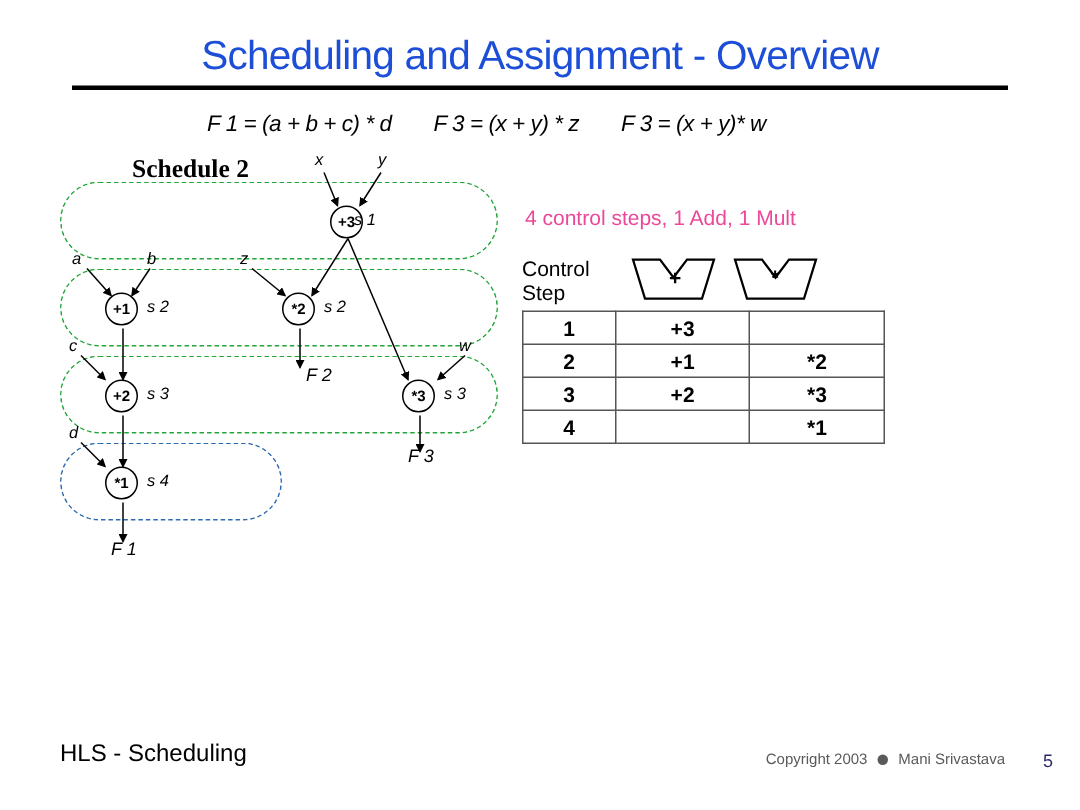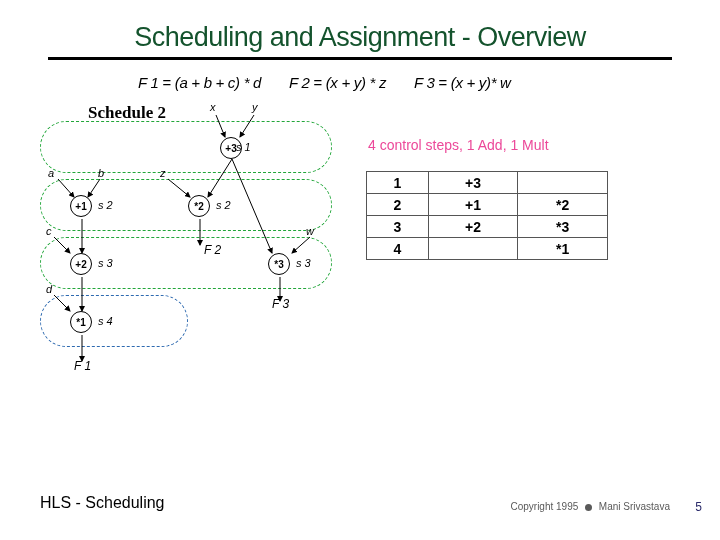--- a/index.html
+++ b/index.html
@@ -1,22 +1,22 @@
 <!DOCTYPE html>
 <html><head>
 <meta charset="utf-8">
 <style>
   * { box-sizing: border-box; margin: 0; padding: 0; }
   body { font-family: Arial, sans-serif; width: 720px; height: 540px; background: #fff; position: relative; }
   .slide { padding: 20px 48px 0 48px; }
-  .title { font-size: 27px; font-weight: normal; color: #14532d; text-align: center; margin: 2px 0 4px; letter-spacing: -.5px; }
+  .title { font-size: 27px; font-weight: normal; color: #1d4ed8; text-align: center; margin: 2px 0 4px; letter-spacing: -.5px; }
   .title-underline { border-top: 3px solid #000; margin-top: 2px; }
   .equations { font-style: italic; font-size: 15px; margin: 14px 0 10px 90px; letter-spacing: -.3px; }
   .equations span { margin-right: 24px; }
-  .content { display: flex; gap: 26px; margin-top: 2px; }
+  .content { display: flex; gap: 8px; margin-top: 2px; }
   .left { position: relative; width: 292px; height: 320px; }
   .schedule-label { font-family: Georgia, 'Times New Roman', serif; font-size: 17px; font-weight: bold; position: absolute; top: 2px; left: 40px; }
   .step-band { position: absolute; left: -8px; border: 1.5px dashed #2e6ab0; border-radius: 28px; width: 148px; height: 52px; z-index: 0; }
   .step-band.green { border-color: #22a63a; width: 292px; left: -8px; }
 
   .right { width: 300px; }
   .summary { font-size: 14px; font-weight: normal; margin: 36px 0 18px 2px; color: #ec4899; }
   .table-header { display: flex; align-items: start; gap: 10px; margin-bottom: 4px; }
   .ctl-step-lbl { font-size: 14px; color: #000; width: 62px; line-height: 1.15; }
   .fu-shape { width: 58px; height: 30px; position: relative; }
@@ -39,21 +39,21 @@
   .edges { position: absolute; inset: 0; z-index: 1; }
 </style>
 </head>
 <body>
 
 <div class="slide">
   <h1 class="title">Scheduling and Assignment - Overview</h1>
   <div class="title-underline"></div>
   <div class="equations">
     <span>F 1 = (a + b + c) * d</span>
-    <span>F 2 = (x + y) * z</span>
+    <span>F 3 = (x + y) * z</span>
     <span>F 3 = (x + y)* w</span>
   </div>
 
   <div class="content">
     <div class="left">
       <div class="schedule-label">Schedule 2</div>
 
       <div class="step-band green" style="top:20px"></div>
       <div class="step-band green" style="top:78px"></div>
       <div class="step-band green" style="top:136px"></div>
@@ -117,20 +117,36 @@
 
       <div class="lbl" style="top:182px;left:-2px">d</div>
       <div class="flbl" style="top:196px;left:224px">F 3</div>
       <div class="node" style="top:210px;left:22px">*1</div>
       <div class="slbl" style="top:214px;left:50px">s 4</div>
       <div class="flbl" style="top:258px;left:26px">F 1</div>
     </div>
 
     <div class="right">
       <div class="summary">4 control steps, 1 Add, 1 Mult</div>
+      <div class="table-header">
+        <div class="ctl-step-lbl" style="white-space:pre-line">Control
+Step</div>
+        <div class="fu-shape">
+          <svg viewBox="0 0 58 30">
+              <path d="M2,2 L20,2 L29,14 L38,2 L56,2 L48,28 L10,28 Z" fill="none" stroke="#000" stroke-width="1.5"></path>
+            </svg>
+          <div class="fu-text">+</div>
+        </div>
+        <div class="fu-shape">
+          <svg viewBox="0 0 58 30">
+              <path d="M2,2 L20,2 L29,14 L38,2 L56,2 L48,28 L10,28 Z" fill="none" stroke="#000" stroke-width="1.5"></path>
+            </svg>
+          <div class="fu-text">*</div>
+        </div>
+      </div>
       <table>
         <tbody id="tbl-body">
             <tr>
               <td style="width: 62px;">1</td>
               <td style="width: 90px;">+3</td>
               <td style="width: 90px;">&nbsp;</td>
             </tr>
             <tr>
               <td style="width: 62px;">2</td>
               <td style="width: 90px;">+1</td>
@@ -147,17 +163,17 @@
               <td style="width: 90px;">*1</td>
             </tr>
           </tbody>
       </table>
     </div>
   </div>
 </div>
 
 <div class="footer-left">HLS - Scheduling</div>
 <div class="footer-right">
-  <span>Copyright 1995</span>
+  <span>Copyright 2003</span>
   <span class="dot"></span>
   <span>Mani Srivastava</span>
 </div>
 <div class="slide-num">5</div>
 
 </body></html>

